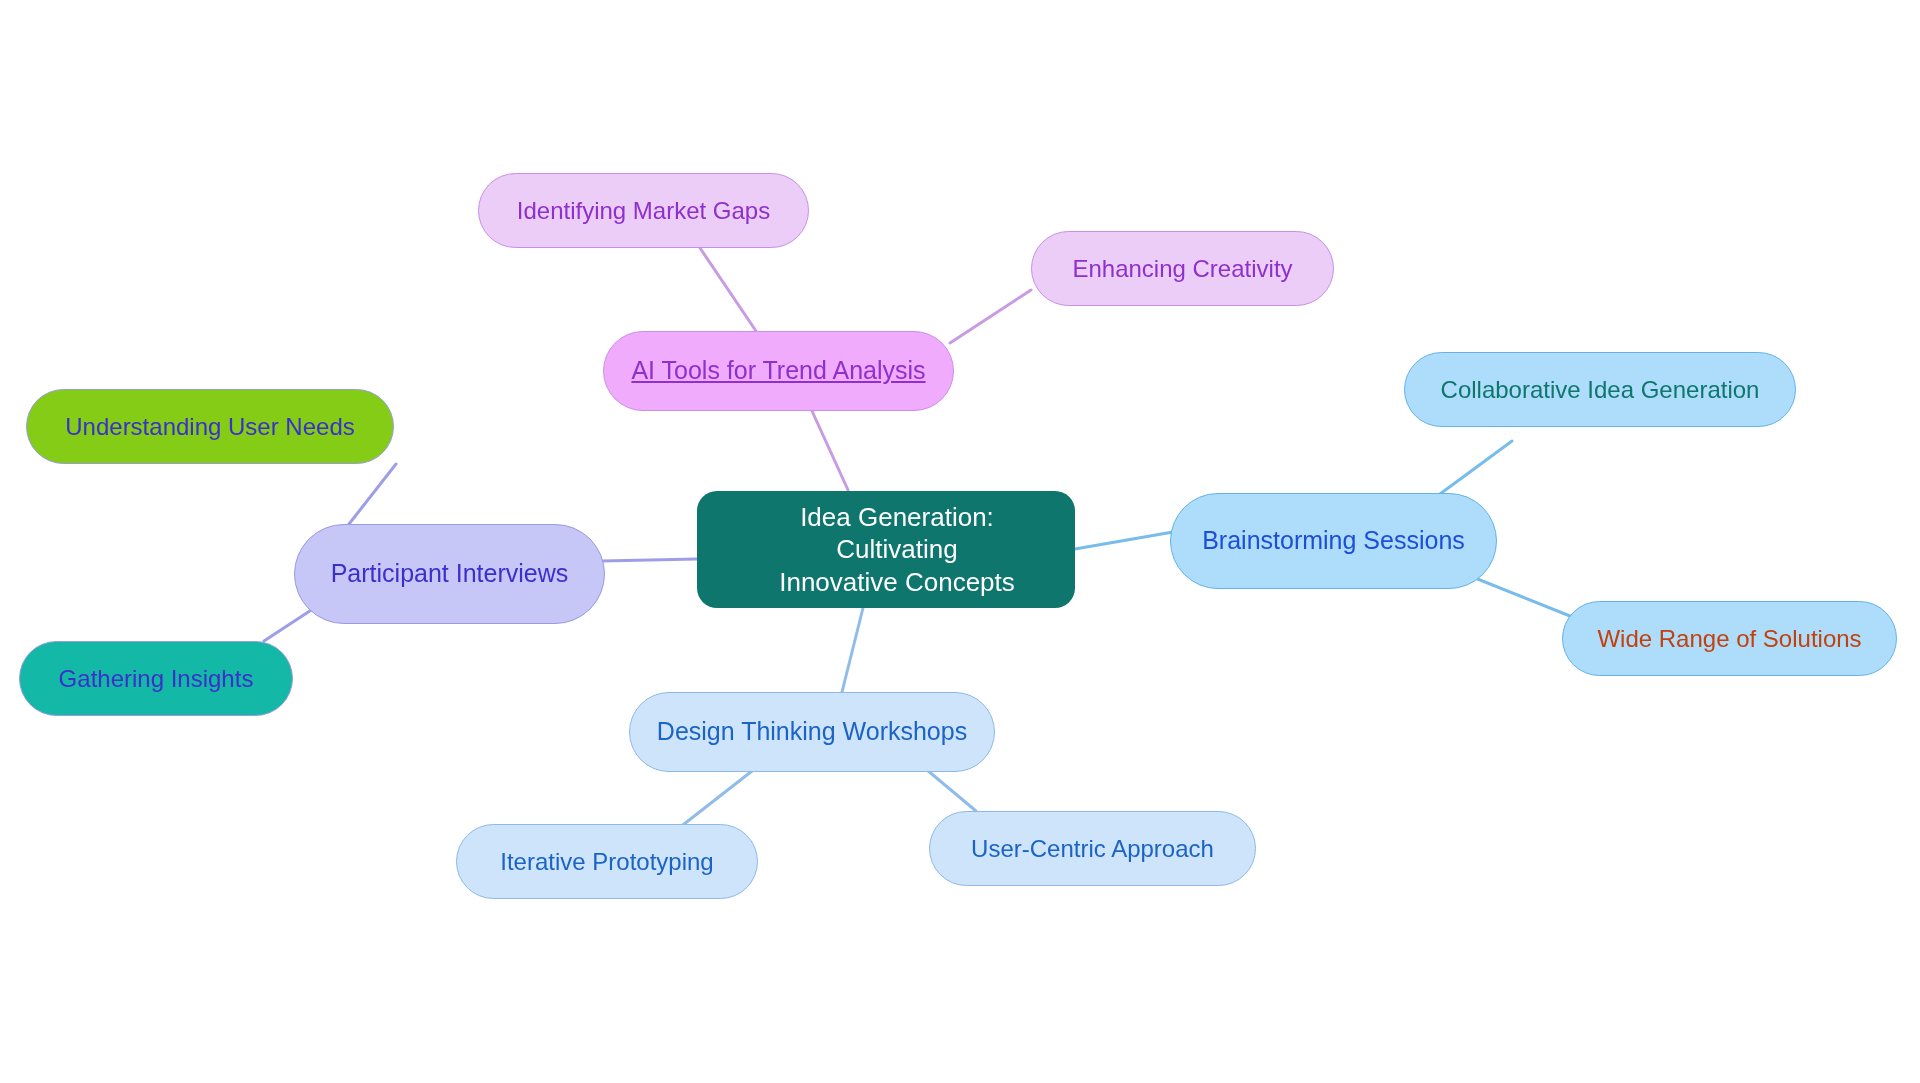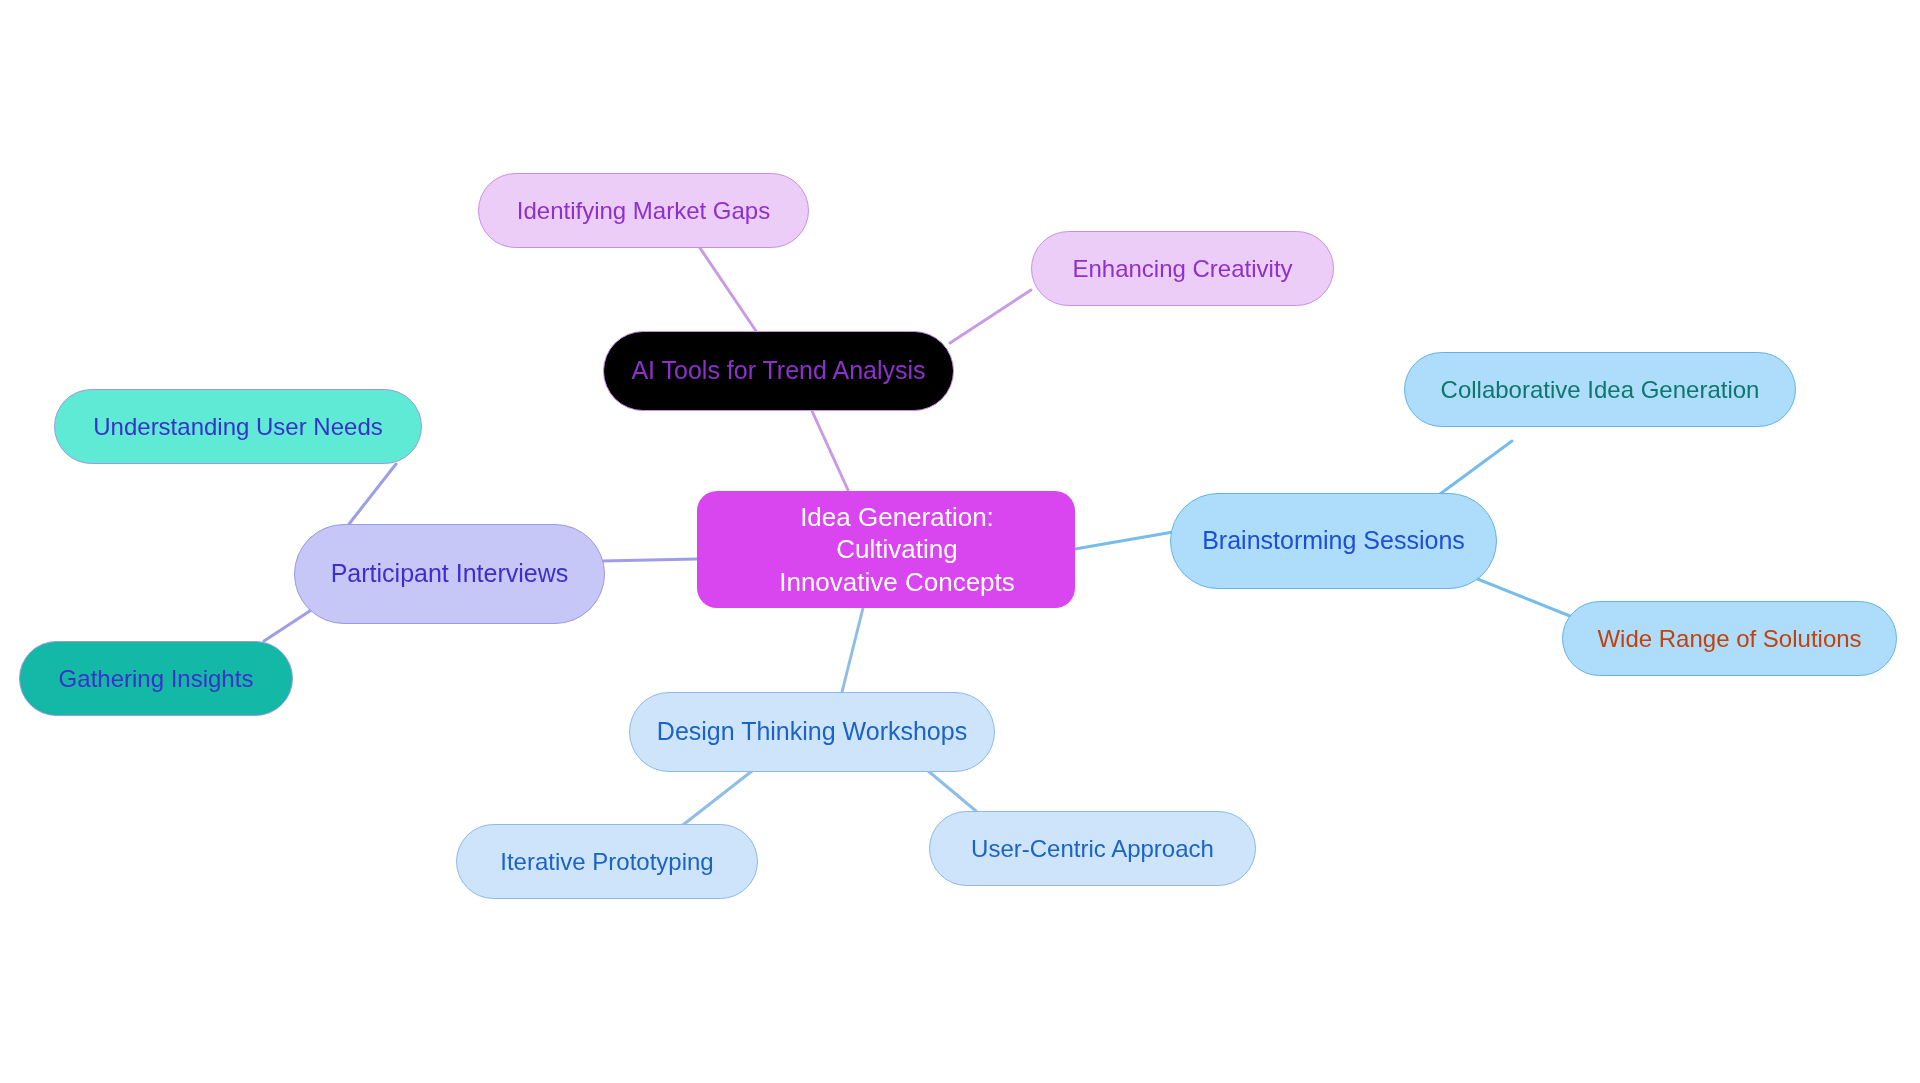--- a/index.html
+++ b/index.html
@@ -55,28 +55,28 @@
       <line x1="1440" y1="494" x2="1512" y2="441" stroke="#77BCEA" stroke-width="3" stroke-linecap="round"></line>
       <line x1="1455" y1="570" x2="1590" y2="624" stroke="#77BCEA" stroke-width="3" stroke-linecap="round"></line>
       <line x1="863" y1="608" x2="842" y2="692" stroke="#8FBDE8" stroke-width="3" stroke-linecap="round"></line>
       <line x1="752" y1="771" x2="679" y2="828" stroke="#8FBDE8" stroke-width="3" stroke-linecap="round"></line>
       <line x1="927" y1="770" x2="976" y2="811" stroke="#8FBDE8" stroke-width="3" stroke-linecap="round"></line>
       <line x1="697" y1="559" x2="602" y2="561" stroke="#9E9EE8" stroke-width="3" stroke-linecap="round"></line>
       <line x1="349" y1="524" x2="396" y2="464" stroke="#9E9EE8" stroke-width="3" stroke-linecap="round"></line>
       <line x1="325" y1="601" x2="264" y2="641" stroke="#9E9EE8" stroke-width="3" stroke-linecap="round"></line>
     </svg>
   <div id="node-layer">
-      <div class="node root" style="left: 697px; top: 491px; width: 378px; height: 117px; background: #d946ef; border-color: transparent; color: rgb(255, 255, 255); font-size: 26px; padding-left: 40px;"><span>Idea Generation: Cultivating
+      <div class="node root" style="left: 697px; top: 491px; width: 378px; height: 117px; background: #0f766e; border-color: transparent; color: rgb(255, 255, 255); font-size: 26px; padding-left: 40px;"><span>Idea Generation: Cultivating
 Innovative Concepts</span></div>
-      <div class="node" style="left: 603px; top: 331px; width: 351px; height: 80px; background: #000000; border-color: rgb(201, 143, 232); color: rgb(142, 48, 204); font-size: 25px;"><span>AI Tools for Trend Analysis</span></div>
+      <div class="node" style="left: 603px; top: 331px; width: 351px; height: 80px; background: #f0abfc; border-color: rgb(201, 143, 232); color: rgb(142, 48, 204); font-size: 25px; text-decoration: underline;"><span>AI Tools for Trend Analysis</span></div>
       <div class="node" style="left: 478px; top: 173px; width: 331px; height: 75px; background: rgb(235, 205, 247); border-color: rgb(201, 143, 232); color: rgb(142, 48, 204); font-size: 24px;"><span>Identifying Market Gaps</span></div>
       <div class="node" style="left: 1031px; top: 231px; width: 303px; height: 75px; background: rgb(235, 205, 247); border-color: rgb(201, 143, 232); color: rgb(142, 48, 204); font-size: 24px;"><span>Enhancing Creativity</span></div>
       <div class="node" style="left: 1170px; top: 493px; width: 327px; height: 96px; background: rgb(174, 220, 251); border-color: rgb(99, 179, 232); color: #1d4ed8; font-size: 25px;"><span>Brainstorming Sessions</span></div>
       <div class="node" style="left: 1404px; top: 352px; width: 392px; height: 75px; background: rgb(174, 220, 251); border-color: rgb(99, 179, 232); color: #0f766e; font-size: 24px;"><span>Collaborative Idea Generation</span></div>
       <div class="node" style="left: 1562px; top: 601px; width: 335px; height: 75px; background: rgb(174, 220, 251); border-color: rgb(99, 179, 232); color: #c2410c; font-size: 24px;"><span>Wide Range of Solutions</span></div>
       <div class="node" style="left: 629px; top: 692px; width: 366px; height: 80px; background: rgb(205, 228, 251); border-color: rgb(142, 184, 232); color: rgb(27, 99, 196); font-size: 25px;"><span>Design Thinking Workshops</span></div>
       <div class="node" style="left: 456px; top: 824px; width: 302px; height: 75px; background: rgb(205, 228, 251); border-color: rgb(142, 184, 232); color: rgb(27, 99, 196); font-size: 24px; text-align: right;"><span>Iterative Prototyping</span></div>
       <div class="node" style="left: 929px; top: 811px; width: 327px; height: 75px; background: rgb(205, 228, 251); border-color: rgb(142, 184, 232); color: rgb(27, 99, 196); font-size: 24px;"><span>User-Centric Approach</span></div>
       <div class="node" style="left: 294px; top: 524px; width: 311px; height: 100px; background: rgb(198, 198, 247); border-color: rgb(154, 154, 226); color: rgb(59, 48, 204); font-size: 25px;"><span>Participant Interviews</span></div>
-      <div class="node" style="left: 54px; top: 389px; width: 368px; height: 75px; background: #5eead4; border-color: rgb(154, 154, 226); color: rgb(59, 48, 204); font-size: 24px;"><span>Understanding User Needs</span></div>
+      <div class="node" style="left: 26px; top: 389px; width: 368px; height: 75px; background: #84cc16; border-color: rgb(154, 154, 226); color: rgb(59, 48, 204); font-size: 24px;"><span>Understanding User Needs</span></div>
       <div class="node" style="left: 19px; top: 641px; width: 274px; height: 75px; background: #14b8a6; border-color: rgb(154, 154, 226); color: rgb(59, 48, 204); font-size: 24px;"><span>Gathering Insights</span></div>
     </div>
 </div>
 
 </body></html>

